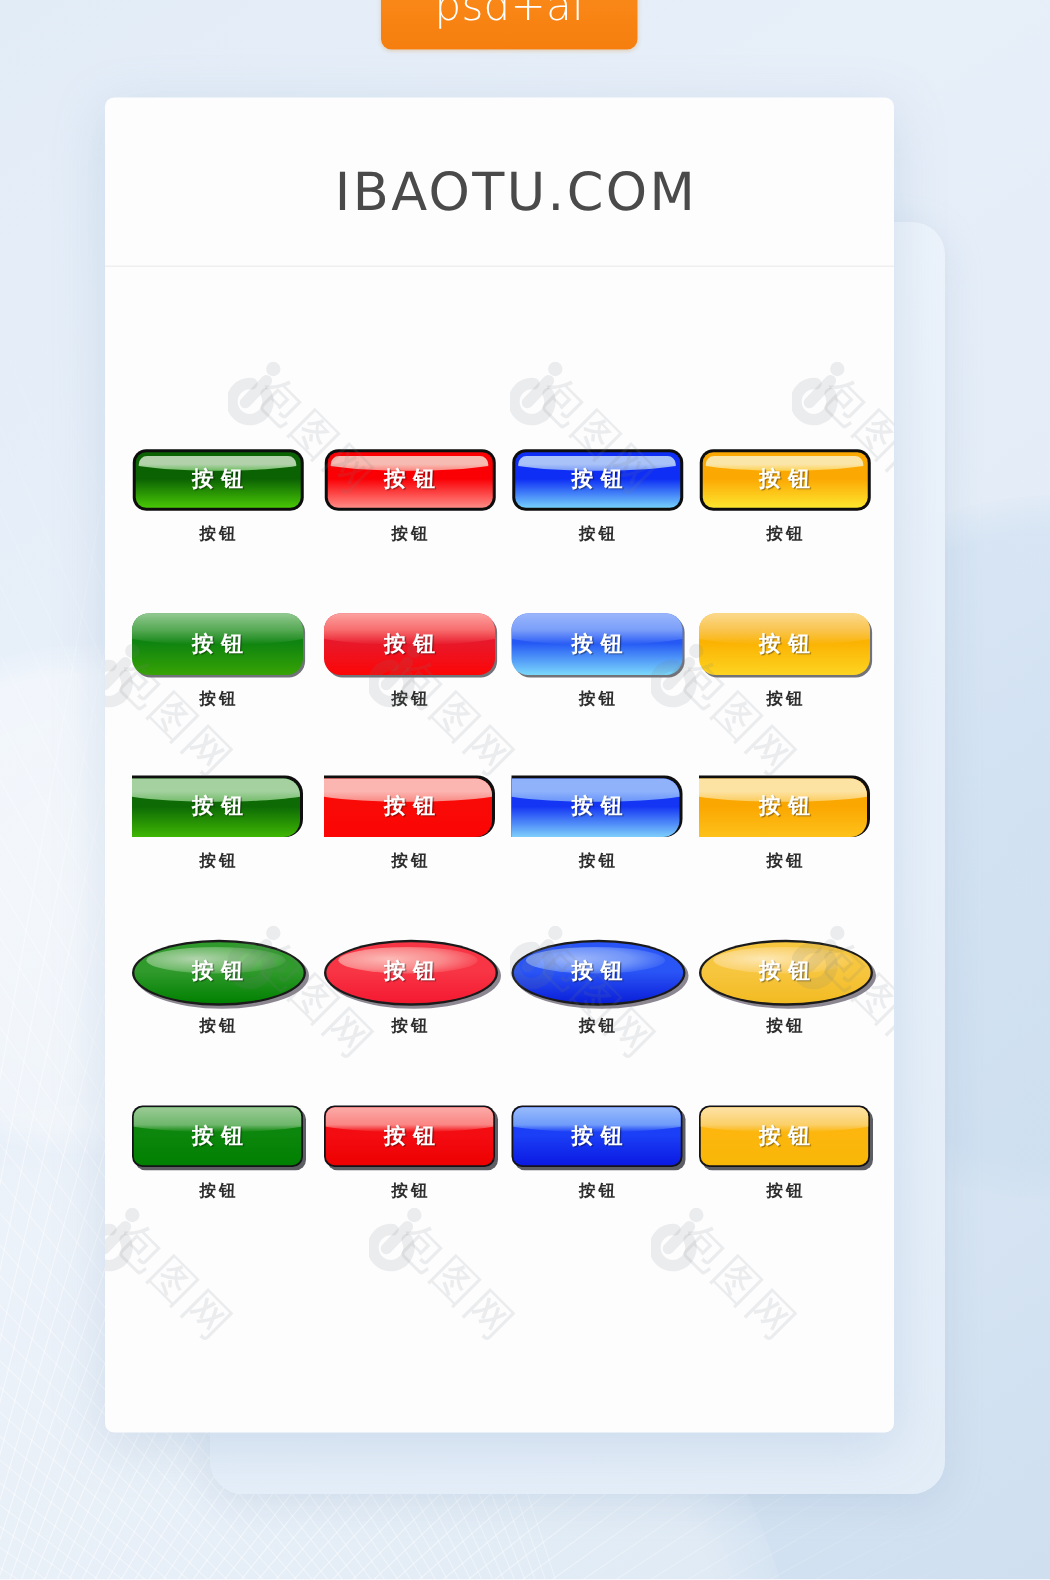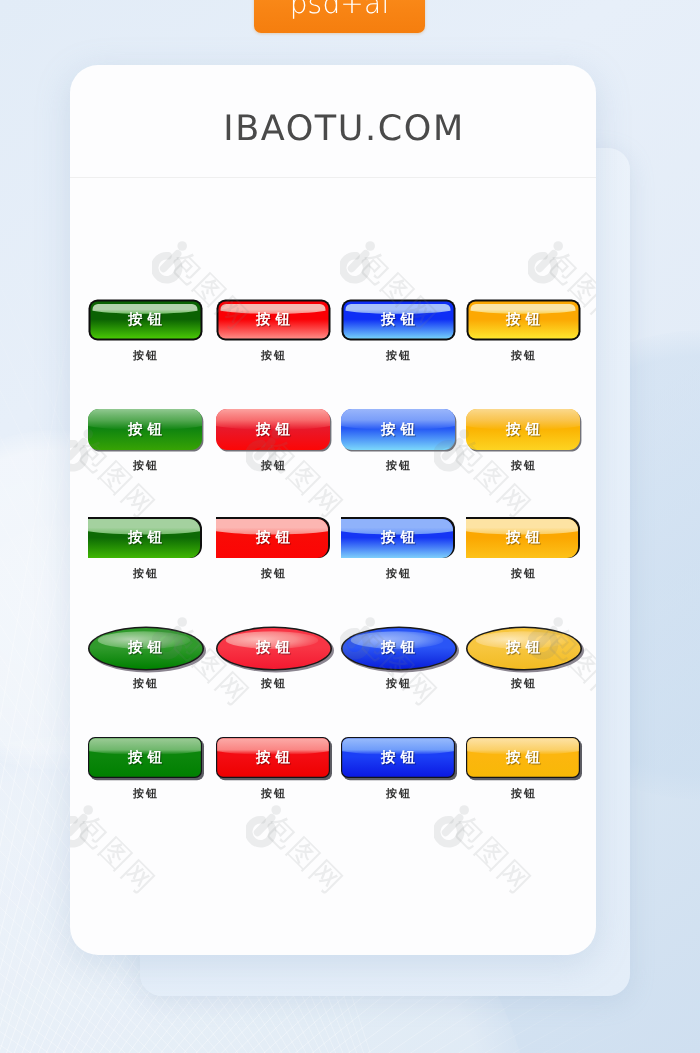--- a/index.html
+++ b/index.html
@@ -16,21 +16,21 @@
     background:radial-gradient(circle at 50% 50%, rgba(196,217,238,.45) 0%, rgba(196,217,238,.40) 63%, rgba(196,217,238,0) 72%);}
   #deco-bottom{left:-360px;top:735px;width:900px;height:900px;
     background:radial-gradient(circle at 50% 50%, rgba(255,255,255,.38) 0%, rgba(255,255,255,.30) 64%, rgba(255,255,255,0) 73%);}
 
   #deco-lines{position:absolute;left:0;top:0;width:700px;height:1053px;pointer-events:none;}
 
   
   #card-back{position:absolute;left:140px;top:148px;width:490px;height:848px;border-radius:22px;
     background:linear-gradient(160deg,#eef4fb 0%,#e7f0fa 55%,#e3edf8 100%);
     box-shadow:0 6px 26px rgba(130,160,195,.20);}
-  #card-front{position:absolute;left:70px;top:65px;width:526px;height:890px;border-radius:28px;
+  #card-front{position:absolute;left:70px;top:65px;width:526px;height:890px;border-radius:6px;
     background:#fdfdfe;
     box-shadow:0 8px 34px rgba(132,161,196,.26);overflow:hidden;}
 
   
   #badge{position:absolute;left:254px;top:-14px;width:171px;height:47px;border-radius:7px;
     background:linear-gradient(180deg,#fb8d1c 0%,#f88414 52%,#f57e0e 100%);
     display:flex;align-items:flex-end;justify-content:center;
     box-shadow:0 1px 3px rgba(208,128,38,.30);}
   #badge-label{color:#fff;font-size:28px;line-height:1;padding-bottom:15px;letter-spacing:0.2px;
     font-family:"DejaVu Sans",sans-serif;font-weight:300;}

